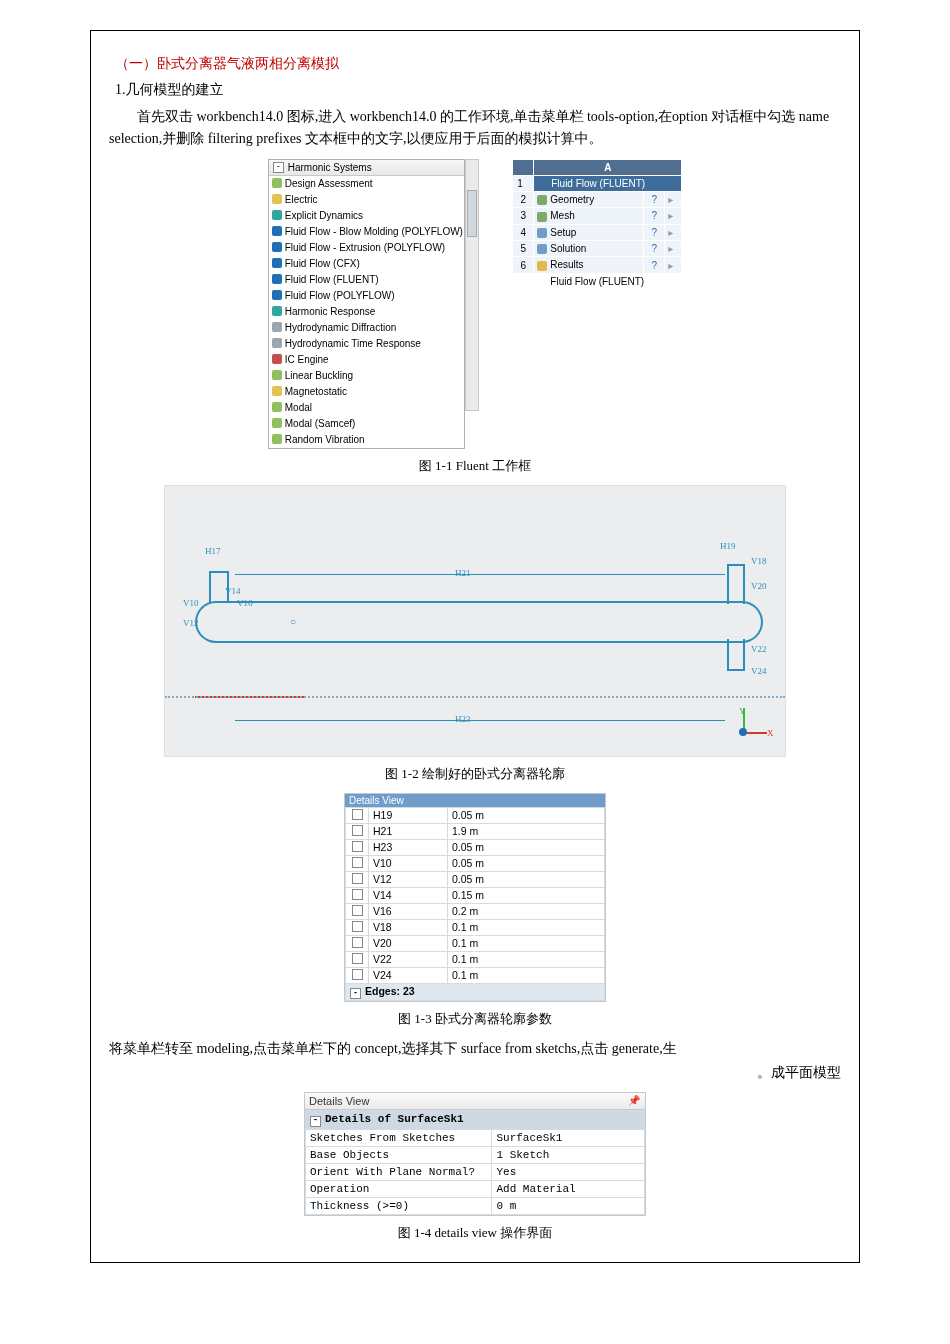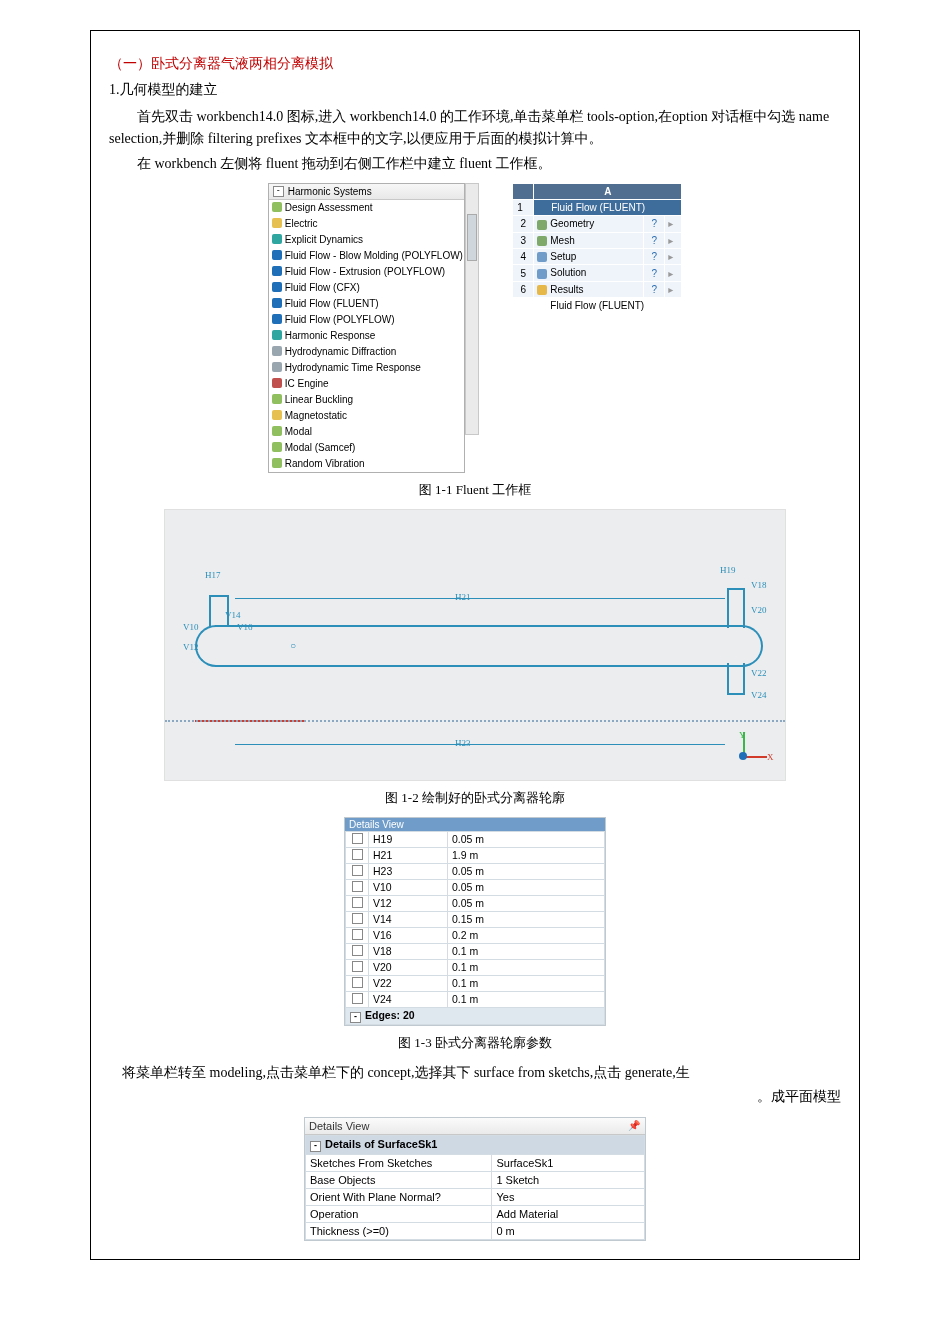--- a/index.html
+++ b/index.html
@@ -1,20 +1,20 @@
 <!DOCTYPE html>
 <html><head>
 <meta charset="utf-8">
 <style>
   body { margin:0; padding:0; background:#fff; font-family:"SimSun","Times New Roman",serif; font-size:14px; color:#000; }
   .page { width:950px; margin:0 auto; padding:30px 0 20px 0; }
   .content-box { border:1px solid #000; margin:0 90px 10px 90px; padding:18px 18px 10px 18px; }
   .red { color:#c00000; }
   .para { text-indent:2em; margin:2px 0; line-height:1.6; }
-  .heading { margin:4px 0; line-height:1.6; }
+  .heading { margin:4px 6px; line-height:1.6; }
   .caption { text-align:center; font-size:13px; margin:6px 0 10px 0; }
   .figbox { text-align:center; margin:8px 0; }
 
   
   .toolbox { display:inline-block; vertical-align:top; }
   .toolbox-panel { width:195px; font-family:"Segoe UI",Arial; font-size:10px; background:#fff; border:1px solid #b0b0b0; text-align:left; }
   .toolbox-header { background:linear-gradient(#f7f7f7,#e8e8e8); padding:2px 4px; border-bottom:1px solid #c8c8c8; display:flex; align-items:center; }
   .toolbox-header .minus { display:inline-block; width:9px; height:9px; border:1px solid #888; text-align:center; line-height:7px; font-size:9px; margin-right:4px; background:#fff; }
   .tool-item { padding:1px 4px 1px 16px; line-height:14px; white-space:nowrap; overflow:hidden; position:relative; }
   .tool-item .ico { position:absolute; left:3px; top:2px; width:10px; height:10px; border-radius:2px; }
@@ -58,35 +58,34 @@
   .details td { border:1px solid #d3dbe3; padding:1px 4px; }
   .details td.chk { width:14px; text-align:center; }
   .details td.name { width:70px; }
   .details .grp { background:#dfe7ef; font-weight:bold; }
   .chkbox { display:inline-block; width:9px; height:9px; border:1px solid #888; background:#fff; }
 
   
   .details2 { width:340px; margin:0 auto; border:1px solid #c0c8d0; font-family:"Segoe UI",Arial; font-size:11px; text-align:left; position:relative; }
   .details2-hdr { background:linear-gradient(#fbfbfb,#eaeaea); color:#333; padding:2px 4px; font-size:11px; border-bottom:1px solid #c8c8c8; }
   .details2 .pin { position:absolute; right:4px; top:2px; color:#666; font-size:10px; }
-  .details2 table { width:100%; border-collapse:collapse; }
+  .details2 table { width:100%; border-collapse:collapse;font-family:Liberation Mono, monospace; }
   .details2 td { border:1px solid #d3dbe3; padding:2px 4px; }
   .details2 .grp { background:#cfd9e4; font-weight:bold; }
   .details2 .grp .minus { display:inline-block; width:9px; height:9px; border:1px solid #888; text-align:center; line-height:7px; font-size:9px; margin-right:4px; background:#fff; }
 </style>
 </head>
 <body>
 
 <div class="page">
   <div class="content-box">
 
     <div class="heading red">（一）卧式分离器气液两相分离模拟</div>
     <div class="heading">1.几何模型的建立</div>
     <div class="para">首先双击 workbench14.0 图标,进入 workbench14.0 的工作环境,单击菜单栏 tools-option,在option 对话框中勾选 name selection,并删除 filtering prefixes 文本框中的文字,以便应用于后面的模拟计算中。</div>
-    <div class="para">在 workbench 左侧将 fluent 拖动到右侧工作栏中建立 fluent 工作框。</div>
 
     <div class="figbox">
       <div class="toolbox">
         <div class="toolbox-panel">
           <div class="toolbox-header">
             <span class="minus">-</span>
             <span>Harmonic Systems</span>
           </div>
           <div id="tool-items">
               <div class="tool-item"><span class="ico ico-green"></span>Design Assessment</div>
@@ -265,29 +264,29 @@
                 <td>0.1 m</td>
               </tr>
               <tr>
                 <td class="chk"><span class="chkbox"></span></td>
                 <td class="name">V24</td>
                 <td>0.1 m</td>
               </tr>
             </tbody>
           <tbody>
               <tr class="grp">
-                <td colspan="3"><span class="minus" style="display:inline-block;width:9px;height:9px;border:1px solid #888;text-align:center;line-height:7px;font-size:9px;margin-right:4px;background:#fff">-</span><span>Edges: 20</span></td>
+                <td colspan="3"><span class="minus" style="display:inline-block;width:9px;height:9px;border:1px solid #888;text-align:center;line-height:7px;font-size:9px;margin-right:4px;background:#fff">-</span><span>Edges: 23</span></td>
               </tr>
         </tbody>
           </table>
       </div>
     </div>
     <div class="caption">图 1-3 卧式分离器轮廓参数</div>
 
-    <div style="margin:2px 13px; line-height:1.6;">将菜单栏转至 modeling,点击菜单栏下的 concept,选择其下 surface from sketchs,点击 generate,生</div>
+    <div style="margin:2px 0; line-height:1.6;">将菜单栏转至 modeling,点击菜单栏下的 concept,选择其下 surface from sketchs,点击 generate,生</div>
     <div style="text-align:right; line-height:1.6;font-family:Liberation Serif, serif;">。成平面模型</div>
 
     <div class="figbox">
       <div class="details2">
         <div class="pin">📌</div>
         <div class="details2-hdr">Details View</div>
         <table>
           <tbody>
               <tr class="grp">
                 <td colspan="2"><span class="minus">-</span><span>Details of SurfaceSk1</span></td>
@@ -311,16 +310,17 @@
                 <td>Add Material</td>
               </tr>
               <tr>
                 <td style="width:55%">Thickness (&gt;=0)</td>
                 <td>0 m</td>
               </tr>
             </tbody>
         </table>
       </div>
     </div>
+    <div class="caption">图 1-4 details view 操作界面</div>
 
   </div>
 
 </div>
 
 </body></html>

